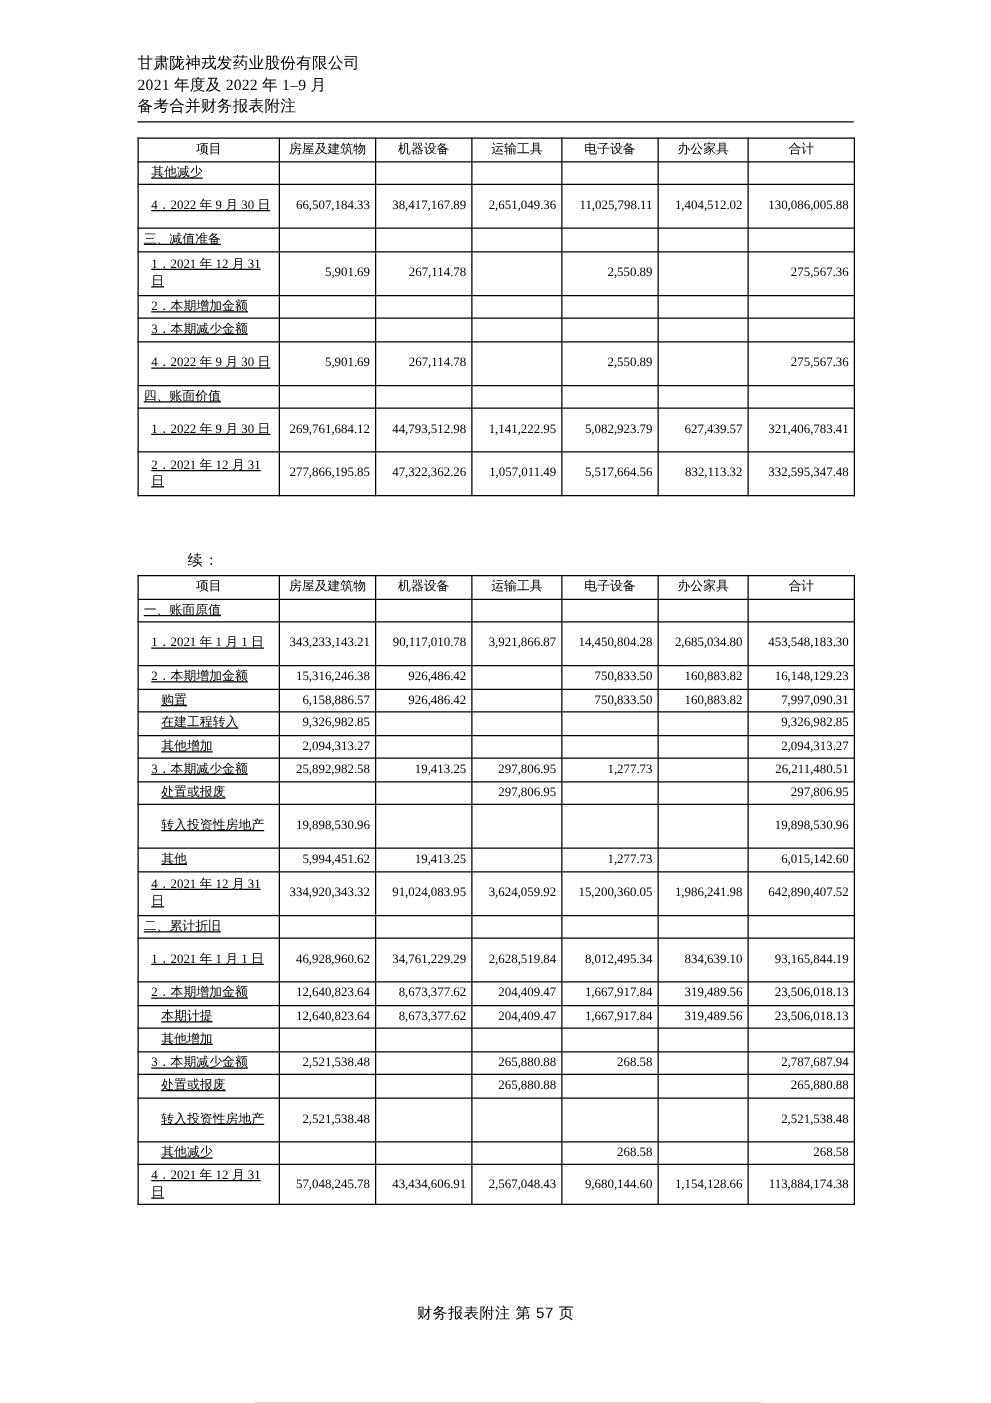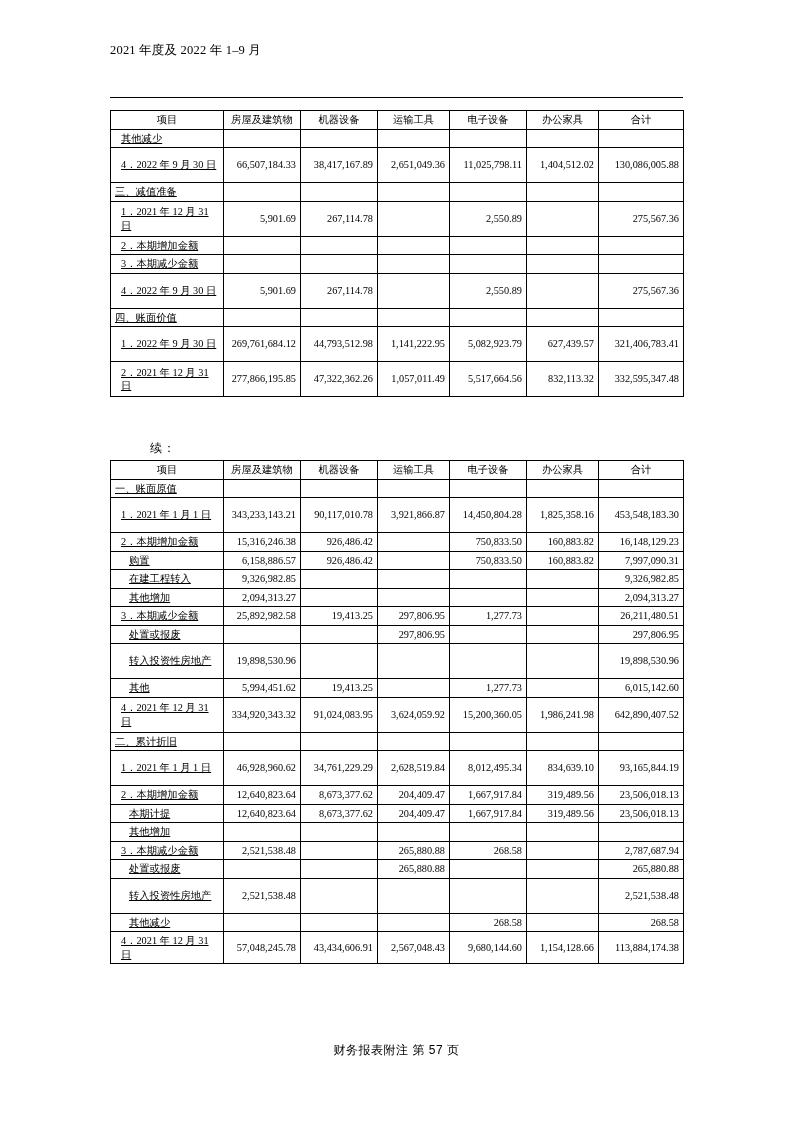--- a/index.html
+++ b/index.html
@@ -93,21 +93,23 @@
     letter-spacing: 0.5px;
     font-family: Liberation Sans, sans-serif;
   }
 </style>
 </head>
 <body>
 
 <div class="page">
 
   <div class="header">
+    <div class="hline">甘肃陇神戎发药业股份有限公司</div>
     <div class="hline">2021 年度及 2022 年 1–9 月</div>
+    <div class="hline">备考合并财务报表附注</div>
   </div>
   <div class="header-rule"></div>
 
   <div class="tbl-wrap" style="top:110px;">
     <table class="t">
       <colgroup>
         <col style="width:113px">
         <col style="width:77px">
         <col style="width:77px">
         <col style="width:72px">
@@ -250,21 +252,21 @@
             <td class="num"></td>
             <td class="num"></td>
             <td class="num"></td>
           </tr>
           <tr>
             <td class="lbl tall indent1">1．2021 年 1 月 1 日</td>
             <td class="num tall">343,233,143.21</td>
             <td class="num tall">90,117,010.78</td>
             <td class="num tall">3,921,866.87</td>
             <td class="num tall">14,450,804.28</td>
-            <td class="num tall">1,825,358.16</td>
+            <td class="num tall">2,685,034.80</td>
             <td class="num tall">453,548,183.30</td>
           </tr>
           <tr>
             <td class="lbl indent1">2．本期增加金额</td>
             <td class="num">15,316,246.38</td>
             <td class="num">926,486.42</td>
             <td class="num"></td>
             <td class="num">750,833.50</td>
             <td class="num">160,883.82</td>
             <td class="num">16,148,129.23</td>

